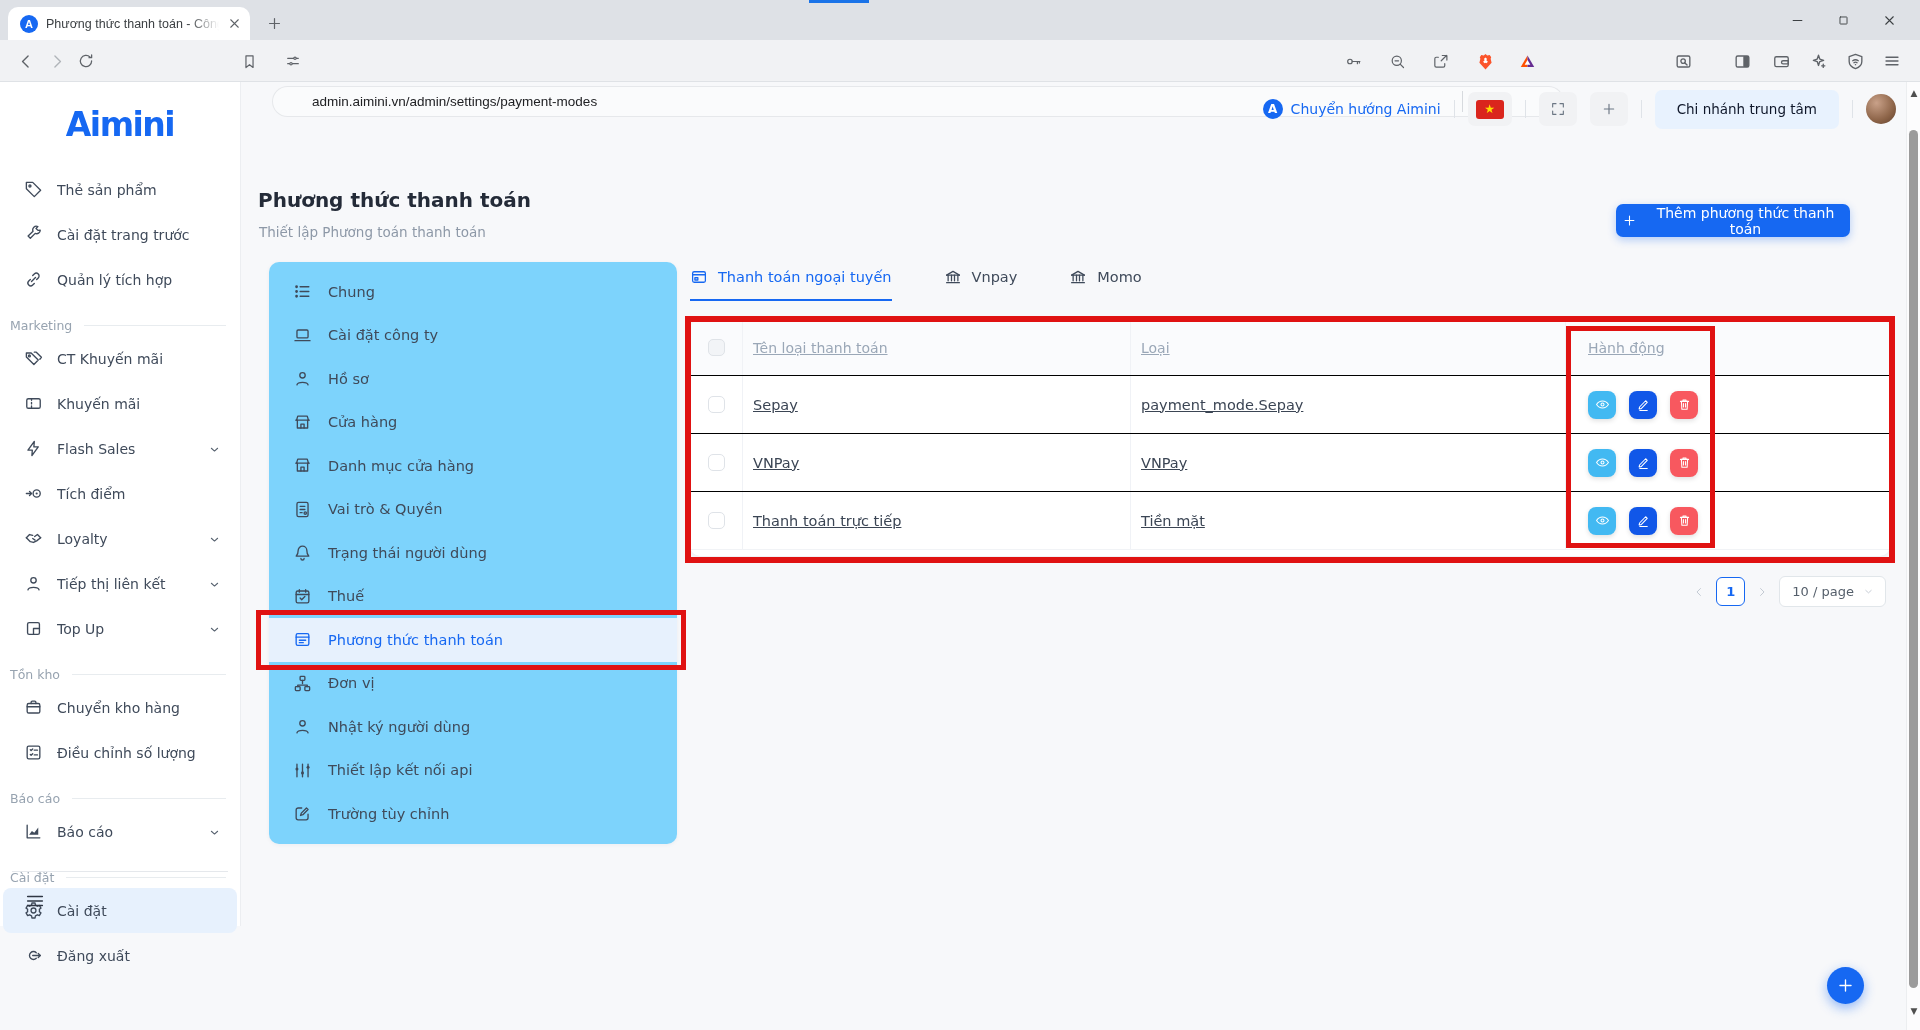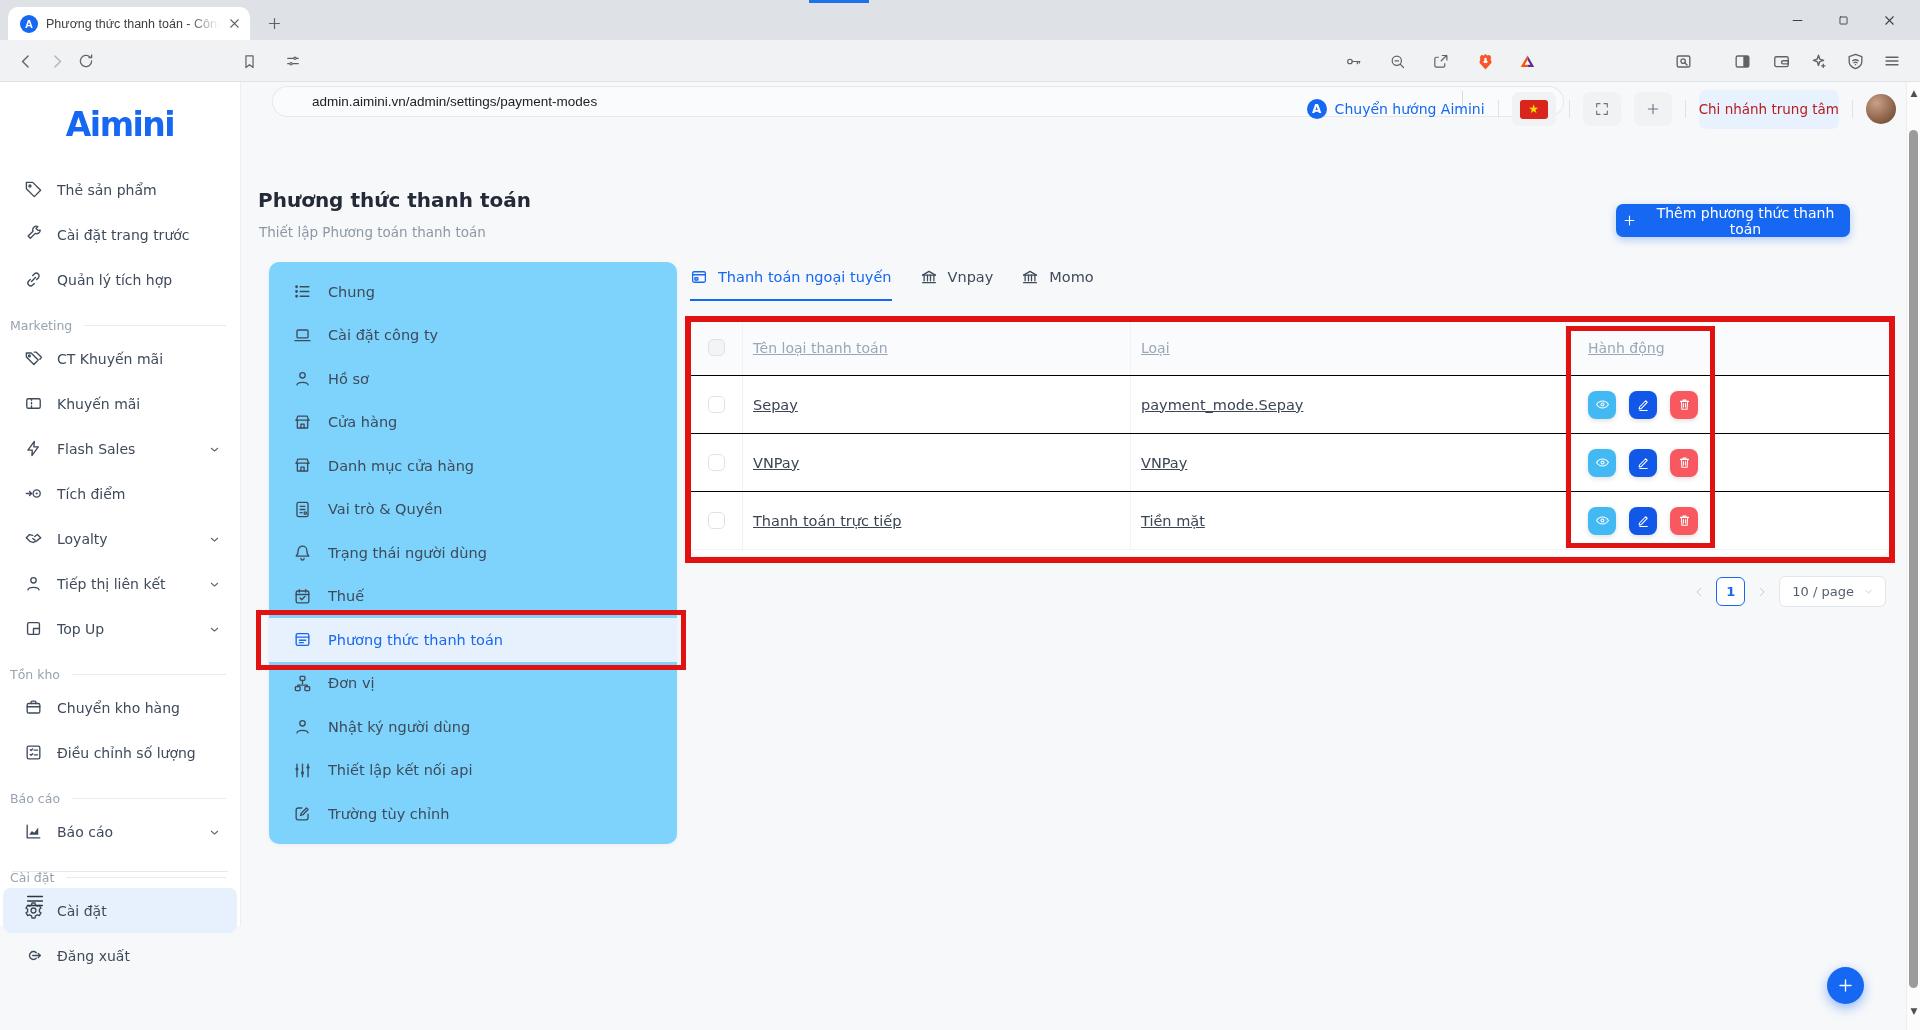--- a/index.html
+++ b/index.html
@@ -46,38 +46,38 @@
 
   
   .app-header{position:absolute;top:90px;right:24px;height:38px;display:flex;align-items:center;gap:13px;}
   .redirect{display:flex;align-items:center;gap:8px;color:#1668f2;font-size:14px;cursor:pointer;}
   .a-badge{width:20px;height:20px;border-radius:50%;background:#1668f2;color:#fff;font-size:12px;font-weight:bold;display:flex;align-items:center;justify-content:center;}
   .hd-sep{width:1px;height:18px;background:#dfe3e8;}
   .hd-btn{height:34px;border-radius:7px;background:#f1f2f4;display:flex;align-items:center;justify-content:center;color:#6b7683;}
   .flag-btn{width:44px;}
   .flag{width:28px;height:19px;border-radius:3px;background:#da251d;color:#ffde00;font-size:12px;display:flex;align-items:center;justify-content:center;}
   .sq-btn{width:38px;}
-  .branch{height:39px;padding:0 0;border-radius:7px;background:#e8f2fe;color:#b91c1c;font-size:13.5px;display:flex;align-items:center;}
+  .branch{height:39px;padding:0 22px;border-radius:7px;background:#e8f2fe;color:#0f172a;font-size:13.5px;display:flex;align-items:center;}
   .avatar{width:30px;height:30px;border-radius:50%;background:radial-gradient(circle at 35% 30%,#c9a189,#8d6448 60%,#5f3f2c);}
 
   
   .page-title{position:absolute;left:258px;top:188px;font-size:20px;font-weight:700;color:#242b38;}
   .page-sub{position:absolute;left:259px;top:224px;font-size:13.5px;color:#8d98a7;}
   .add-btn{position:absolute;left:1616px;top:204px;width:234px;height:33px;background:#1668f2;border:none;border-radius:7px;
     color:#fff;font-size:14px;font-family:inherit;display:flex;align-items:center;justify-content:center;gap:10px;
     box-shadow:0 3px 8px rgba(22,104,242,.3);cursor:pointer;}
 
   
   .settings-card{position:absolute;left:269px;top:262px;width:408px;padding:8px 0;background:#7dd3fc;border-radius:10px;
     box-shadow:0 1px 4px rgba(23,43,77,.05);box-sizing:border-box;}
   .set-item{display:flex;align-items:center;gap:16px;height:43.5px;padding:0 18px 0 24px;color:#3f4a5a;font-size:14.5px;cursor:pointer;}
   .set-item.active{background:#e7f1fd;color:#1668f2;}
 
   
-  .tabs{position:absolute;left:690px;top:268px;display:flex;gap:28px;}
+  .tabs{position:absolute;left:690px;top:268px;display:flex;gap:52px;}
   .ptab{display:flex;align-items:center;gap:10px;font-size:14.5px;color:#3f4a5a;padding-bottom:13px;border-bottom:2.5px solid transparent;cursor:pointer;}
   .ptab.active{color:#1668f2;border-bottom-color:#1668f2;}
 
   
   .table-card{position:absolute;left:690px;top:320px;width:1200px;height:236px;background:#fff;border-radius:10px;
     box-shadow:0 1px 4px rgba(23,43,77,.05);overflow:hidden;}
   .trow{display:flex;align-items:stretch;}
   .trow.head{height:55px;background:#fafbfd;color:#9aa7b7;font-size:14px;border-radius:10px 10px 0 0;}
   .trow.body{height:57px;color:#3b4554;font-size:14.5px;border-top:1px solid #000000;}
   .trow.body:first-of-type{border-top:none;}

